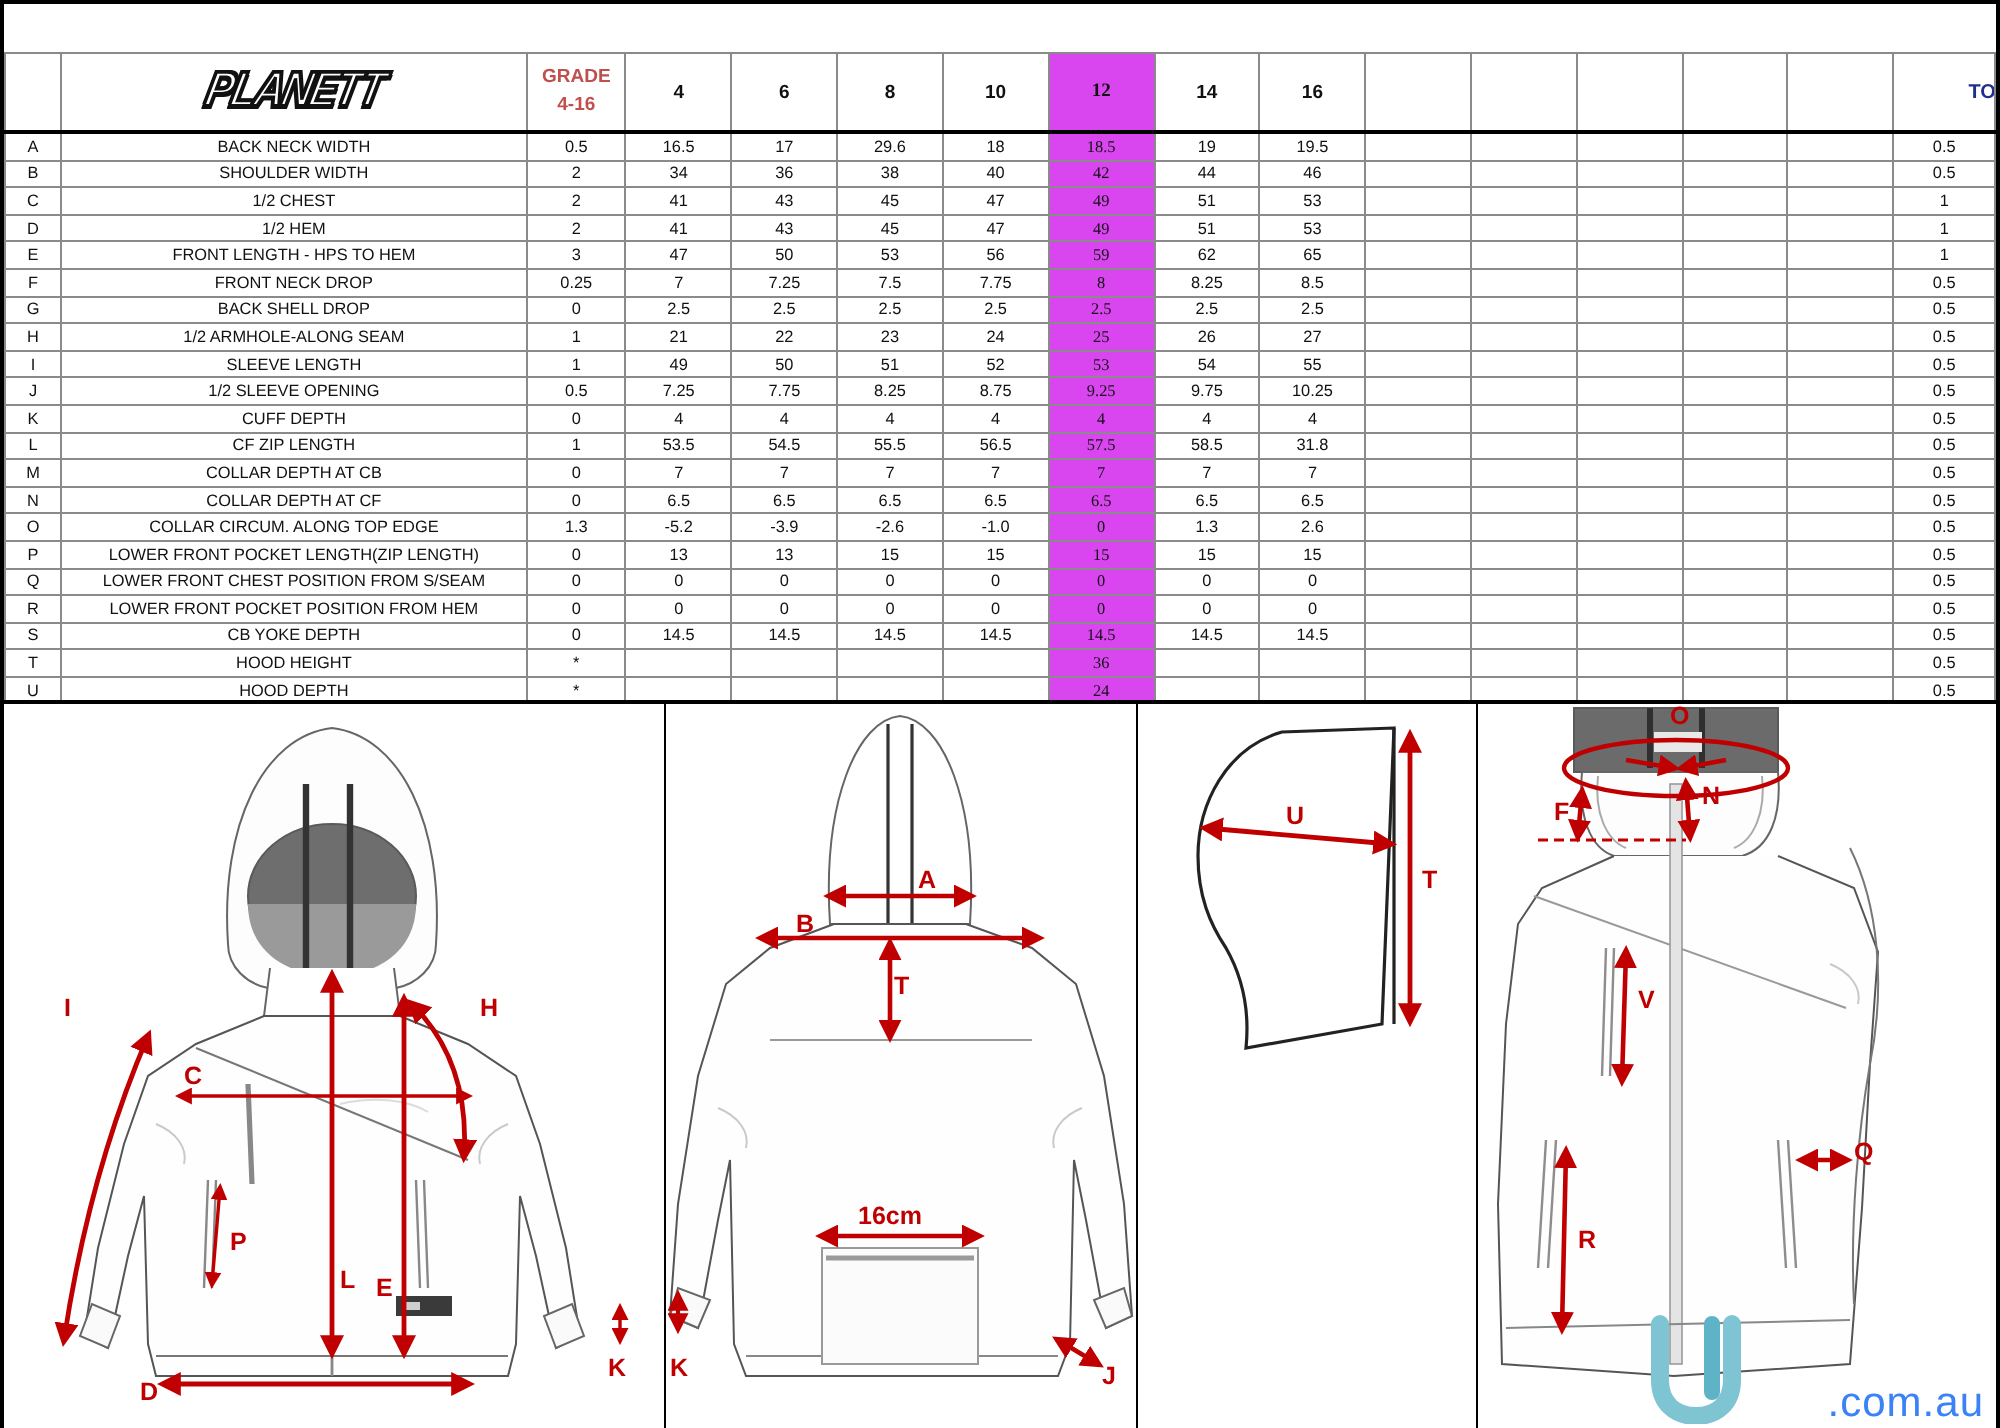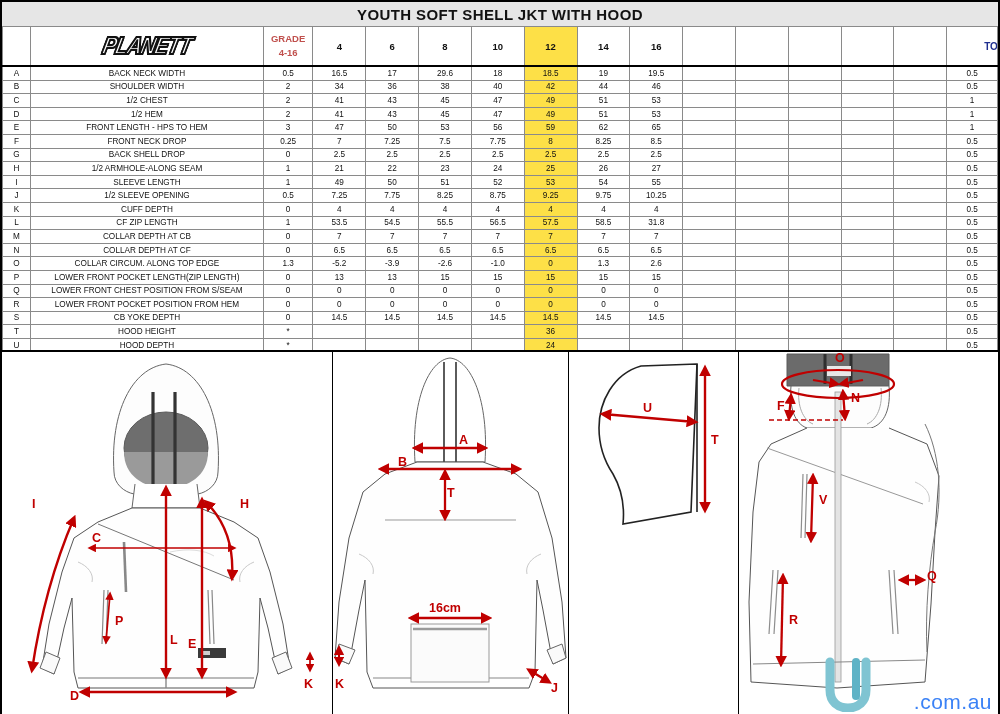--- a/index.html
+++ b/index.html
@@ -15,21 +15,21 @@
   table.spec{position:absolute;left:0;top:24px;border-collapse:collapse;table-layout:fixed;width:996px;}
   table.spec td,table.spec th{border:1px solid #8a8a8a;padding:0;height:12.6px;
         font-size:8.2px;color:#111;text-align:center;vertical-align:middle;overflow:hidden;white-space:nowrap;}
   table.spec tr.hdr td{height:38px;font-size:9.5px;font-weight:bold;border-bottom:2px solid #000;}
   td.letter{width:25px;font-size:8.4px;font-weight:normal;}
   td.desc{width:215px;text-align:left;padding-left:4px;font-size:8.2px;}
   td.grade{width:45px;color:#c0504d;}
   td.sz{width:48px;}
   td.blank{width:48px;}
   td.tol{width:46px;color:#1f2f8f;}
-  td.hl{background:#fde047;}
+  td.hl{background:#d946ef;font-family:Liberation Serif, serif;}
   .gradehdr{color:#c0504d;font-weight:bold;line-height:1.45;}
   .tolhdr{color:#1f2f8f;font-weight:bold;font-size:10px;margin-left:37px;}
   tr.lastrow td{border-bottom:2px solid #000;}
 
   
   .logo-cell{position:relative;}
   .logo{font-family:"Liberation Sans",sans-serif;font-style:italic;font-weight:bold;
         font-size:21px;letter-spacing:-1.3px;color:#fff;-webkit-text-stroke:1.6px #111;
         text-shadow:1px 1px 0 #111,-1px 1px 0 #111,1px -1px 0 #111,-1px -1px 0 #111;
         transform:skewX(-12deg) scaleY(1.18);display:inline-block;}
@@ -43,23 +43,20 @@
   
   .wm{position:absolute;right:6px;bottom:2px;color:#3b82f6;font-size:21px;letter-spacing:.5px;
       font-family:"Liberation Sans",sans-serif;}
   .wmlogo{position:absolute;left:818px;bottom:4px;width:62px;height:56px;}
 </style>
 </head>
 <body>
 
 <div id="sheet">
 
-  <div class="titlebar">
-    <span class="ttxt">YOUTH SOFT SHELL JKT WITH HOOD</span>
-  </div>
 
   <table class="spec">
     <tbody id="tbody">
         <tr class="hdr">
           <td class="letter"></td>
           <td class="desc logo-cell" style="text-align:center"><span class="logo">PLANETT</span></td>
           <td class="grade">
             <div class="gradehdr">GRADE<br>4-16</div>
           </td>
           <td class="sz">4</td>

